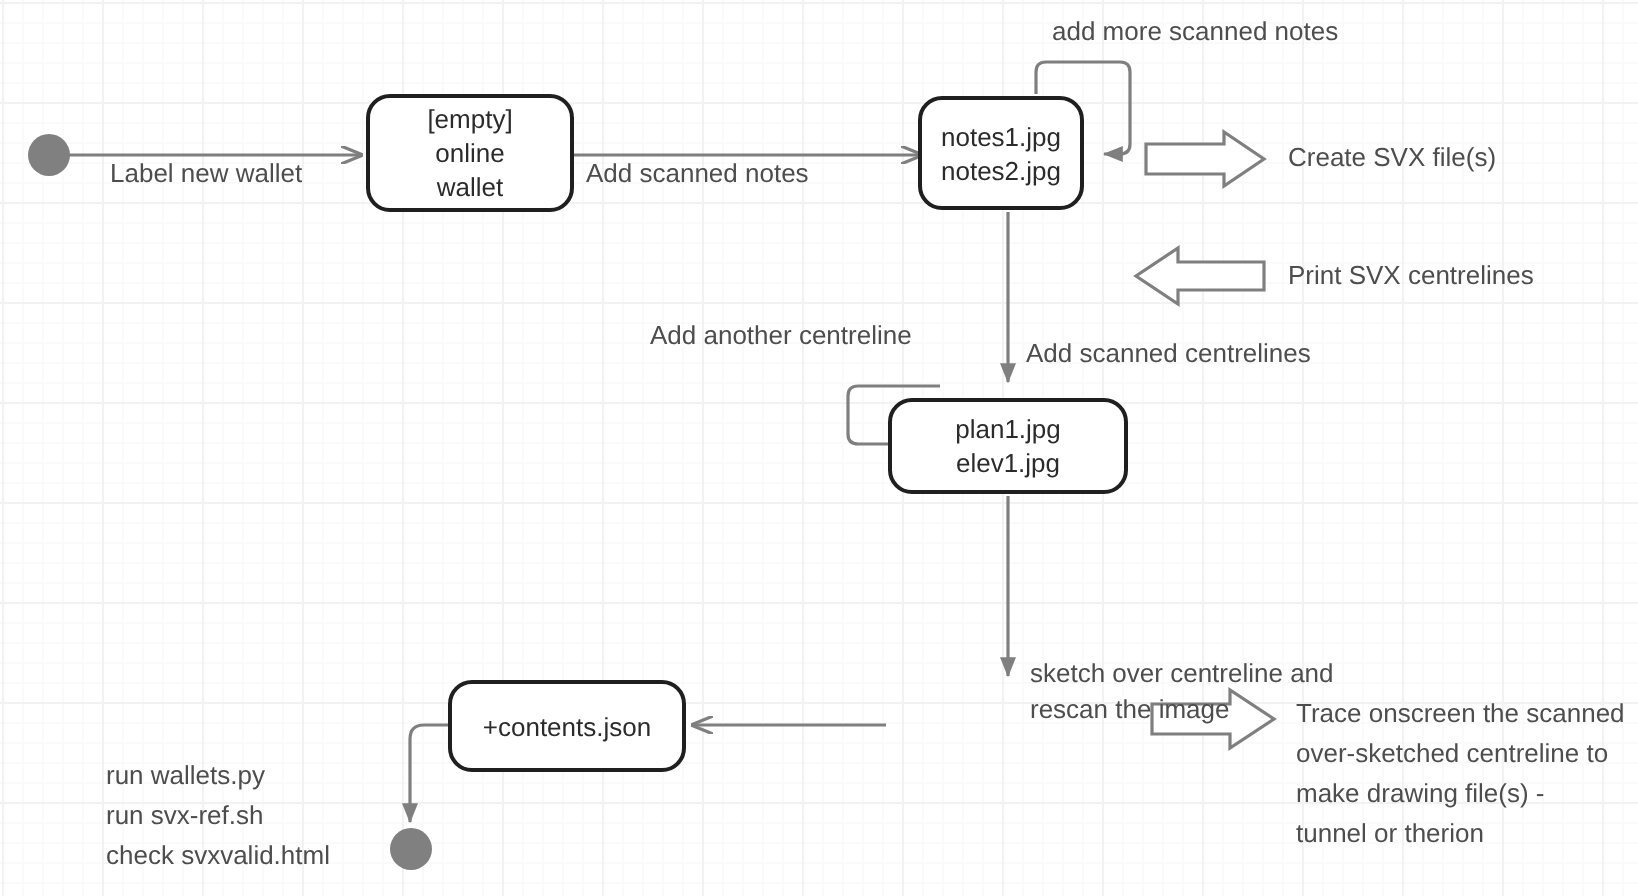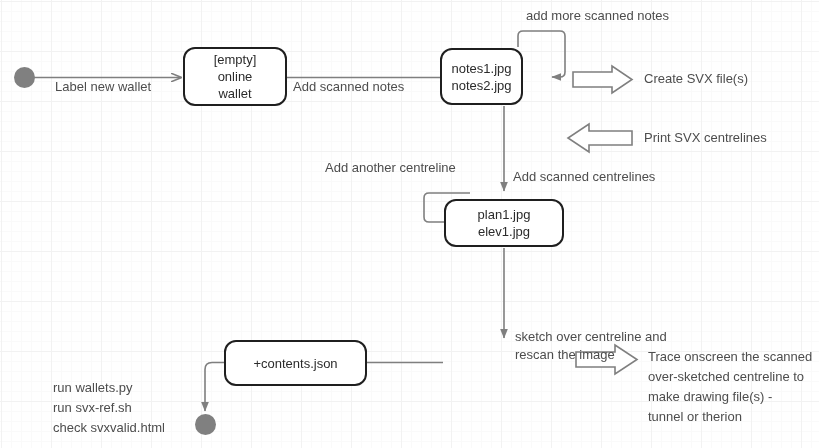--- a/index.html
+++ b/index.html
@@ -108,32 +108,32 @@
 
   <div class="terminal-node" style="left:14px; top:67px;"></div>
   <div class="terminal-node" style="left:195px; top:414px;"></div>
 
   <div class="state-box" style="left:183px; top:47px; width:104px; height:59px;">
     <span>[empty]</span>
     <span>online</span>
     <span>wallet</span>
   </div>
 
-  <div class="state-box" style="left:440px; top:48px; width:83px; height:57px;">
+  <div class="state-box" style="left:459px; top:48px; width:83px; height:57px;">
     <span>notes1.jpg</span>
     <span>notes2.jpg</span>
   </div>
 
   <div class="state-box" style="left:444px; top:199px; width:120px; height:48px;">
     <span>plan1.jpg</span>
     <span>elev1.jpg</span>
   </div>
 
 
-  <div class="state-box" style="left:224px; top:340px; width:143px; height:46px;">
+  <div class="state-box" style="left:224px; top:340px; width:119px; height:46px;">
     <span>+contents.json</span>
   </div>
 
   <div class="edge-label" style="left:55px; top:78px;">Label new wallet</div>
 
   <div class="edge-label" style="left:293px; top:78px;">Add scanned notes</div>
 
   <div class="edge-label" style="left:526px; top:7px;">add more scanned notes</div>
 
   <div class="edge-label" style="left:513px; top:168px;">Add scanned centrelines</div>

